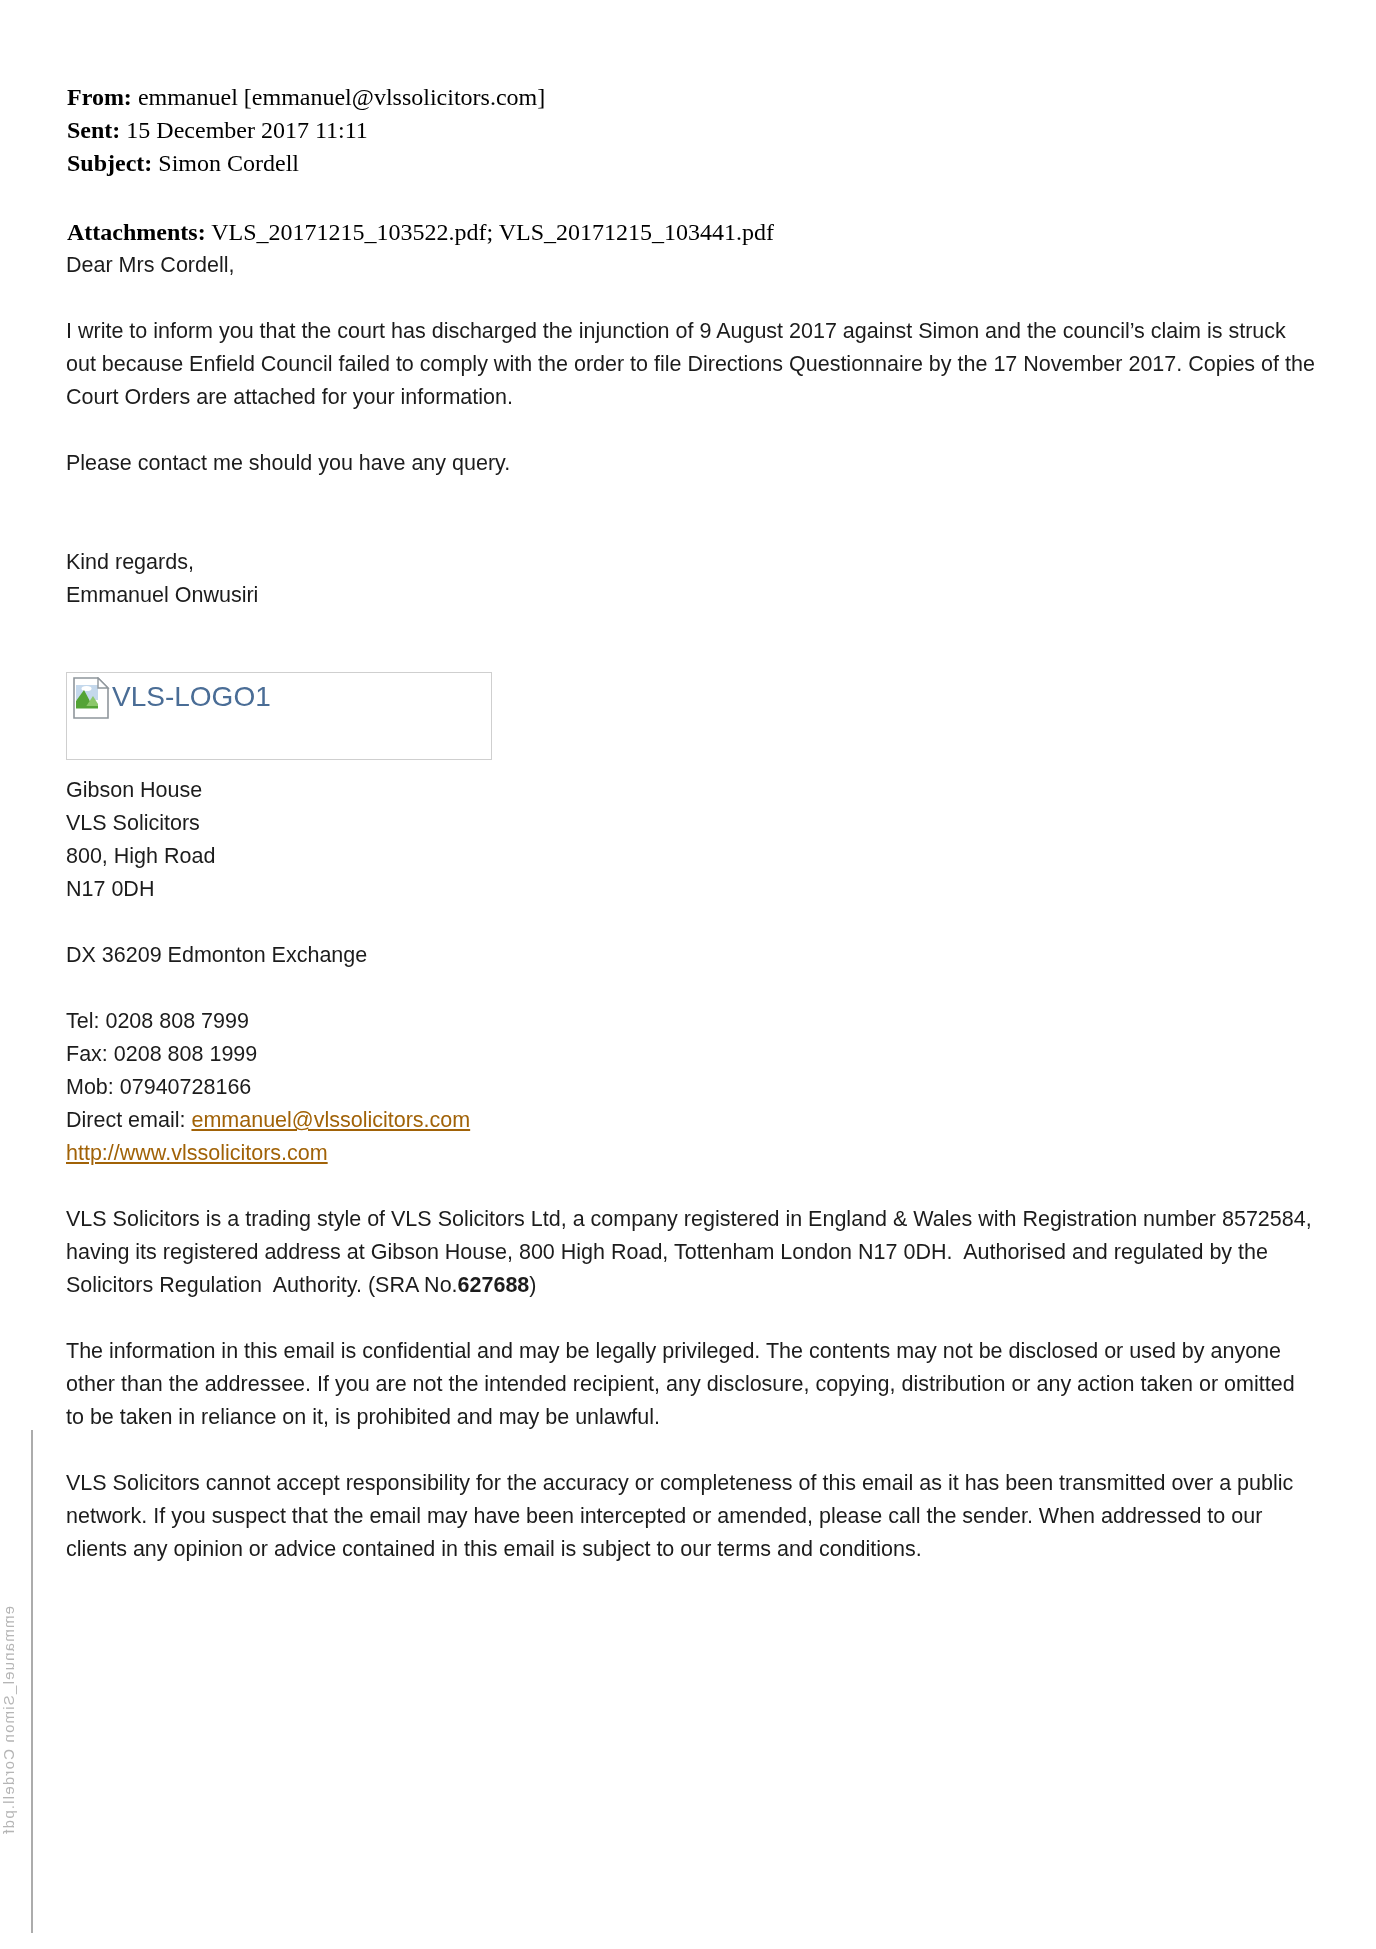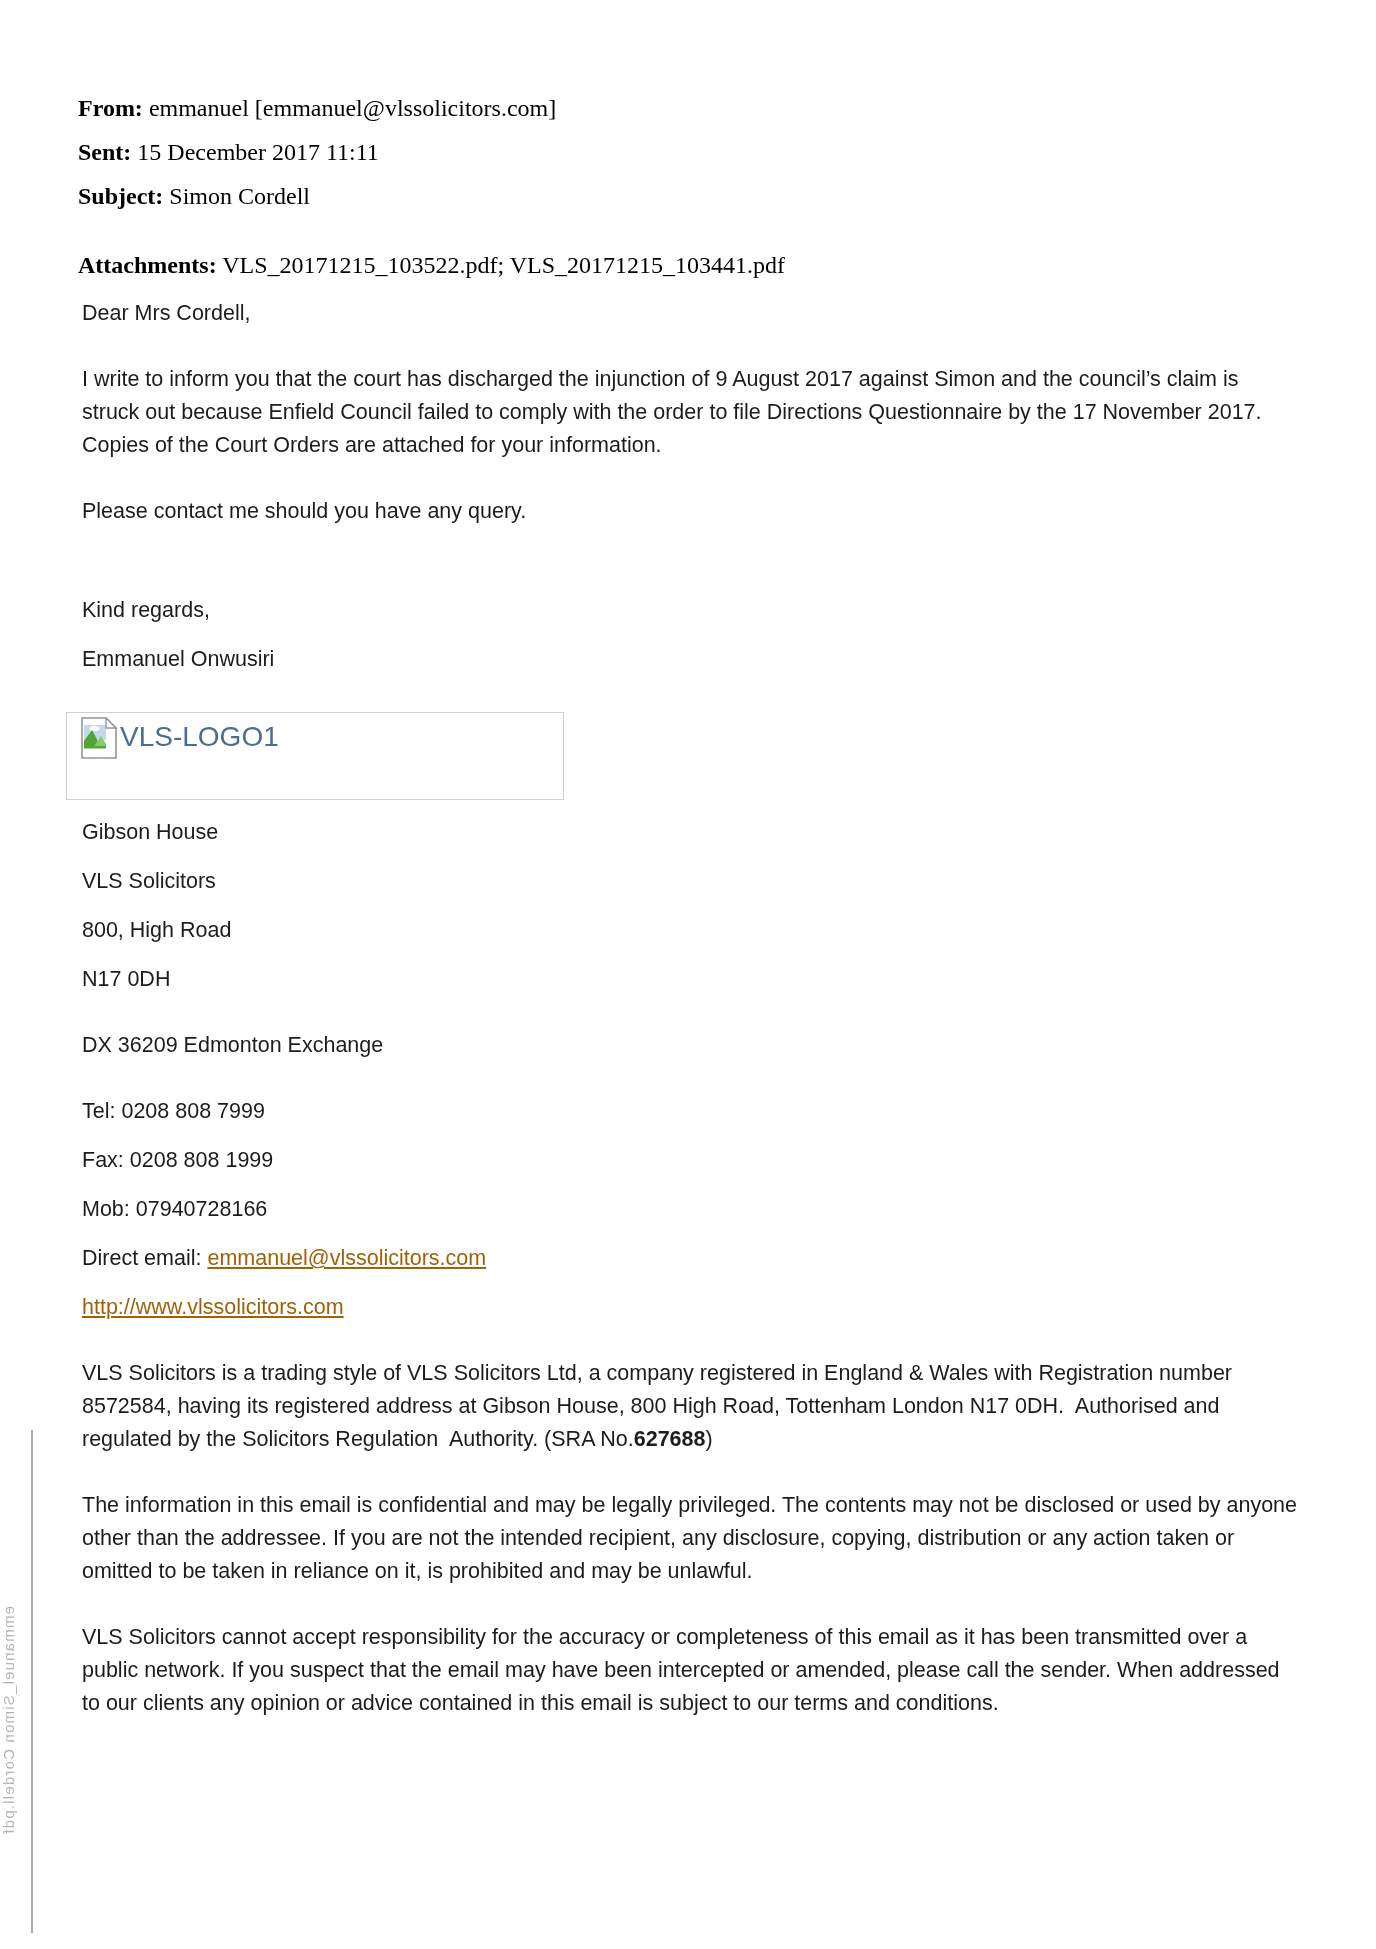--- a/index.html
+++ b/index.html
@@ -8,39 +8,39 @@
     width:1376px; height:1949px;
     background:#ffffff;
     overflow:hidden;
     font-family:"Liberation Sans", sans-serif;
     color:#1c1c1c;
   }
   .content { padding:80px 60px 0 66px; }
 
   
   .mail-header { font-family:"Liberation Serif", serif; font-size:24px; line-height:32px; color:#000; }
-  .meta-line { margin:12px; }
+  .meta-line { margin:1px; }
   .meta-label { font-weight:bold; }
   .attachments-line { margin-top:37px; }
 
   
   .mail-body { font-size:21.5px; line-height:33px; color:#1c1c1c; }
-  .mail-body p { margin:16px; max-width:1252px; }
+  .mail-body p { margin:0; max-width:1252px; }
   .gap  { margin-top:33px !important; }
   .gap2 { margin-top:66px !important; }
   .prewrap { white-space:pre-wrap; }
 
   
   .logo-box {
-    margin-top:36px;
-    width:498px; height:88px;
+    margin-top:60px;
+    width:426px; height:88px;
     border:1px solid #cfcfcf;
     background:#fff;
     box-sizing:border-box;
-    padding:4px 13px;
+    padding:4px 5px;
   }
   .logo-inner { display:flex; align-items:flex-start; }
   .broken-img-icon { flex:0 0 auto; margin-right:2px; }
   .logo-alt-text {
     font-size:28px; line-height:40px;
     color:#4a6d96;
   }
 
   
   .sig-block { margin-top:14px; }

